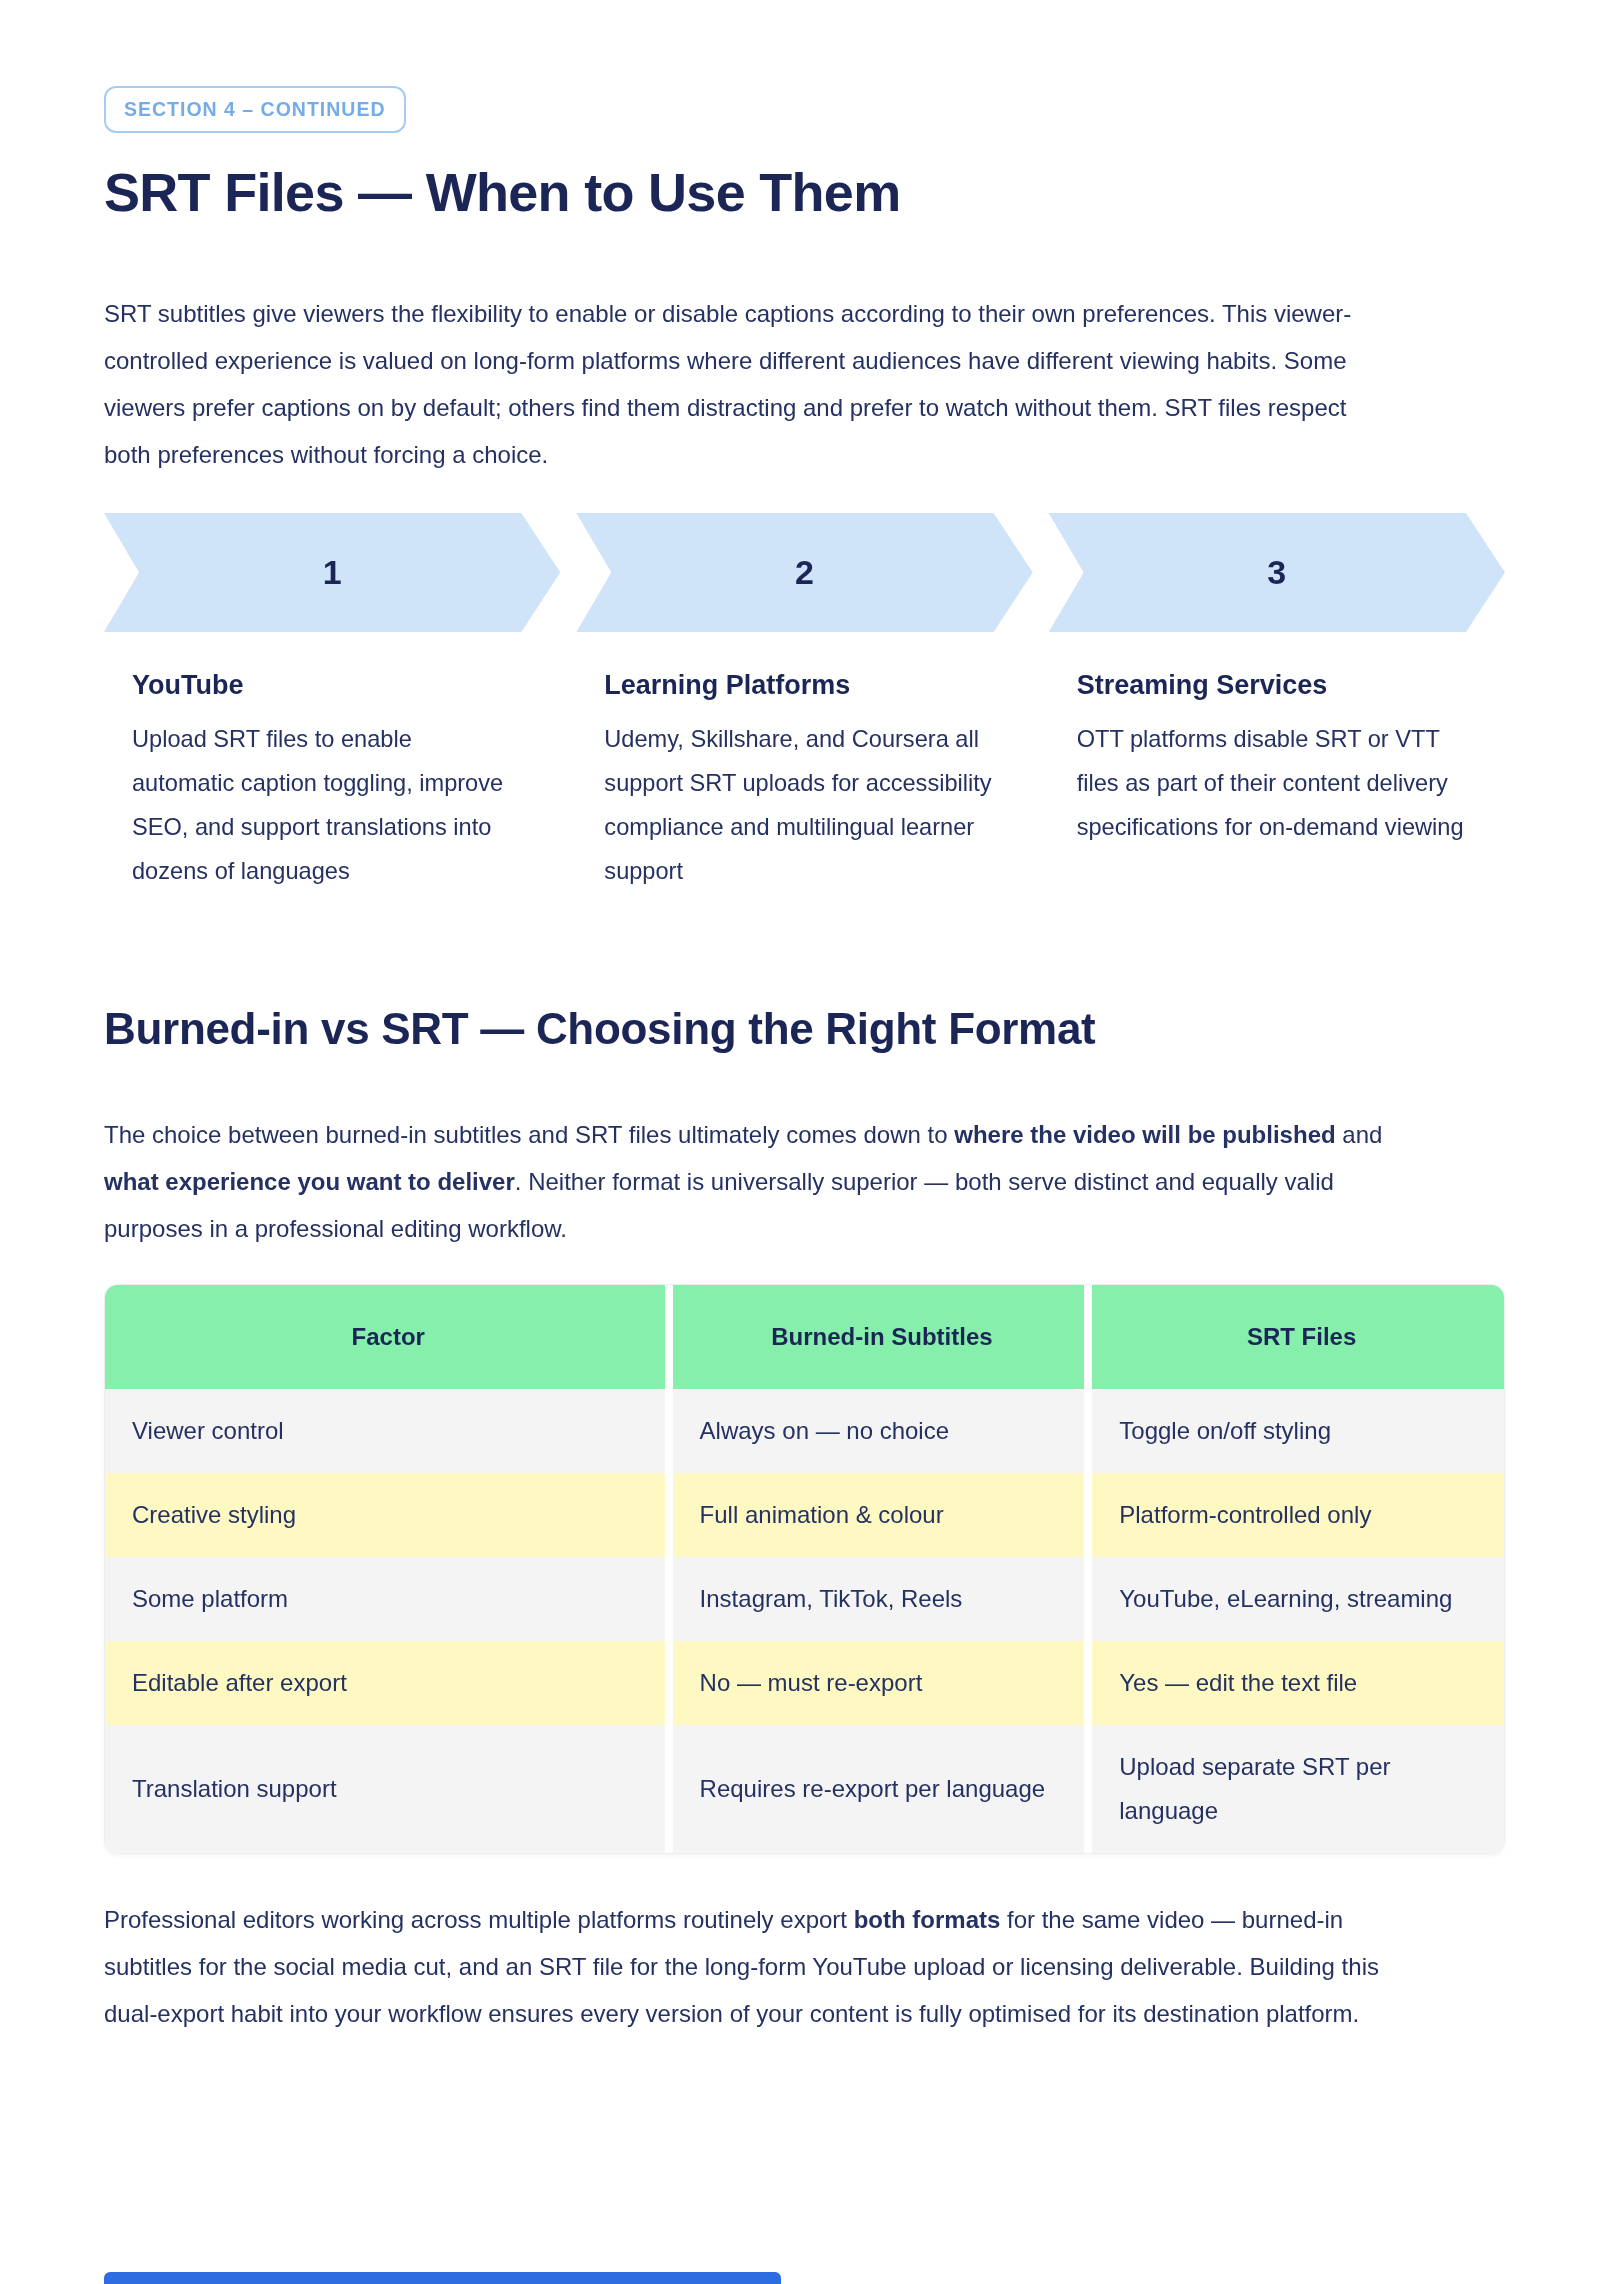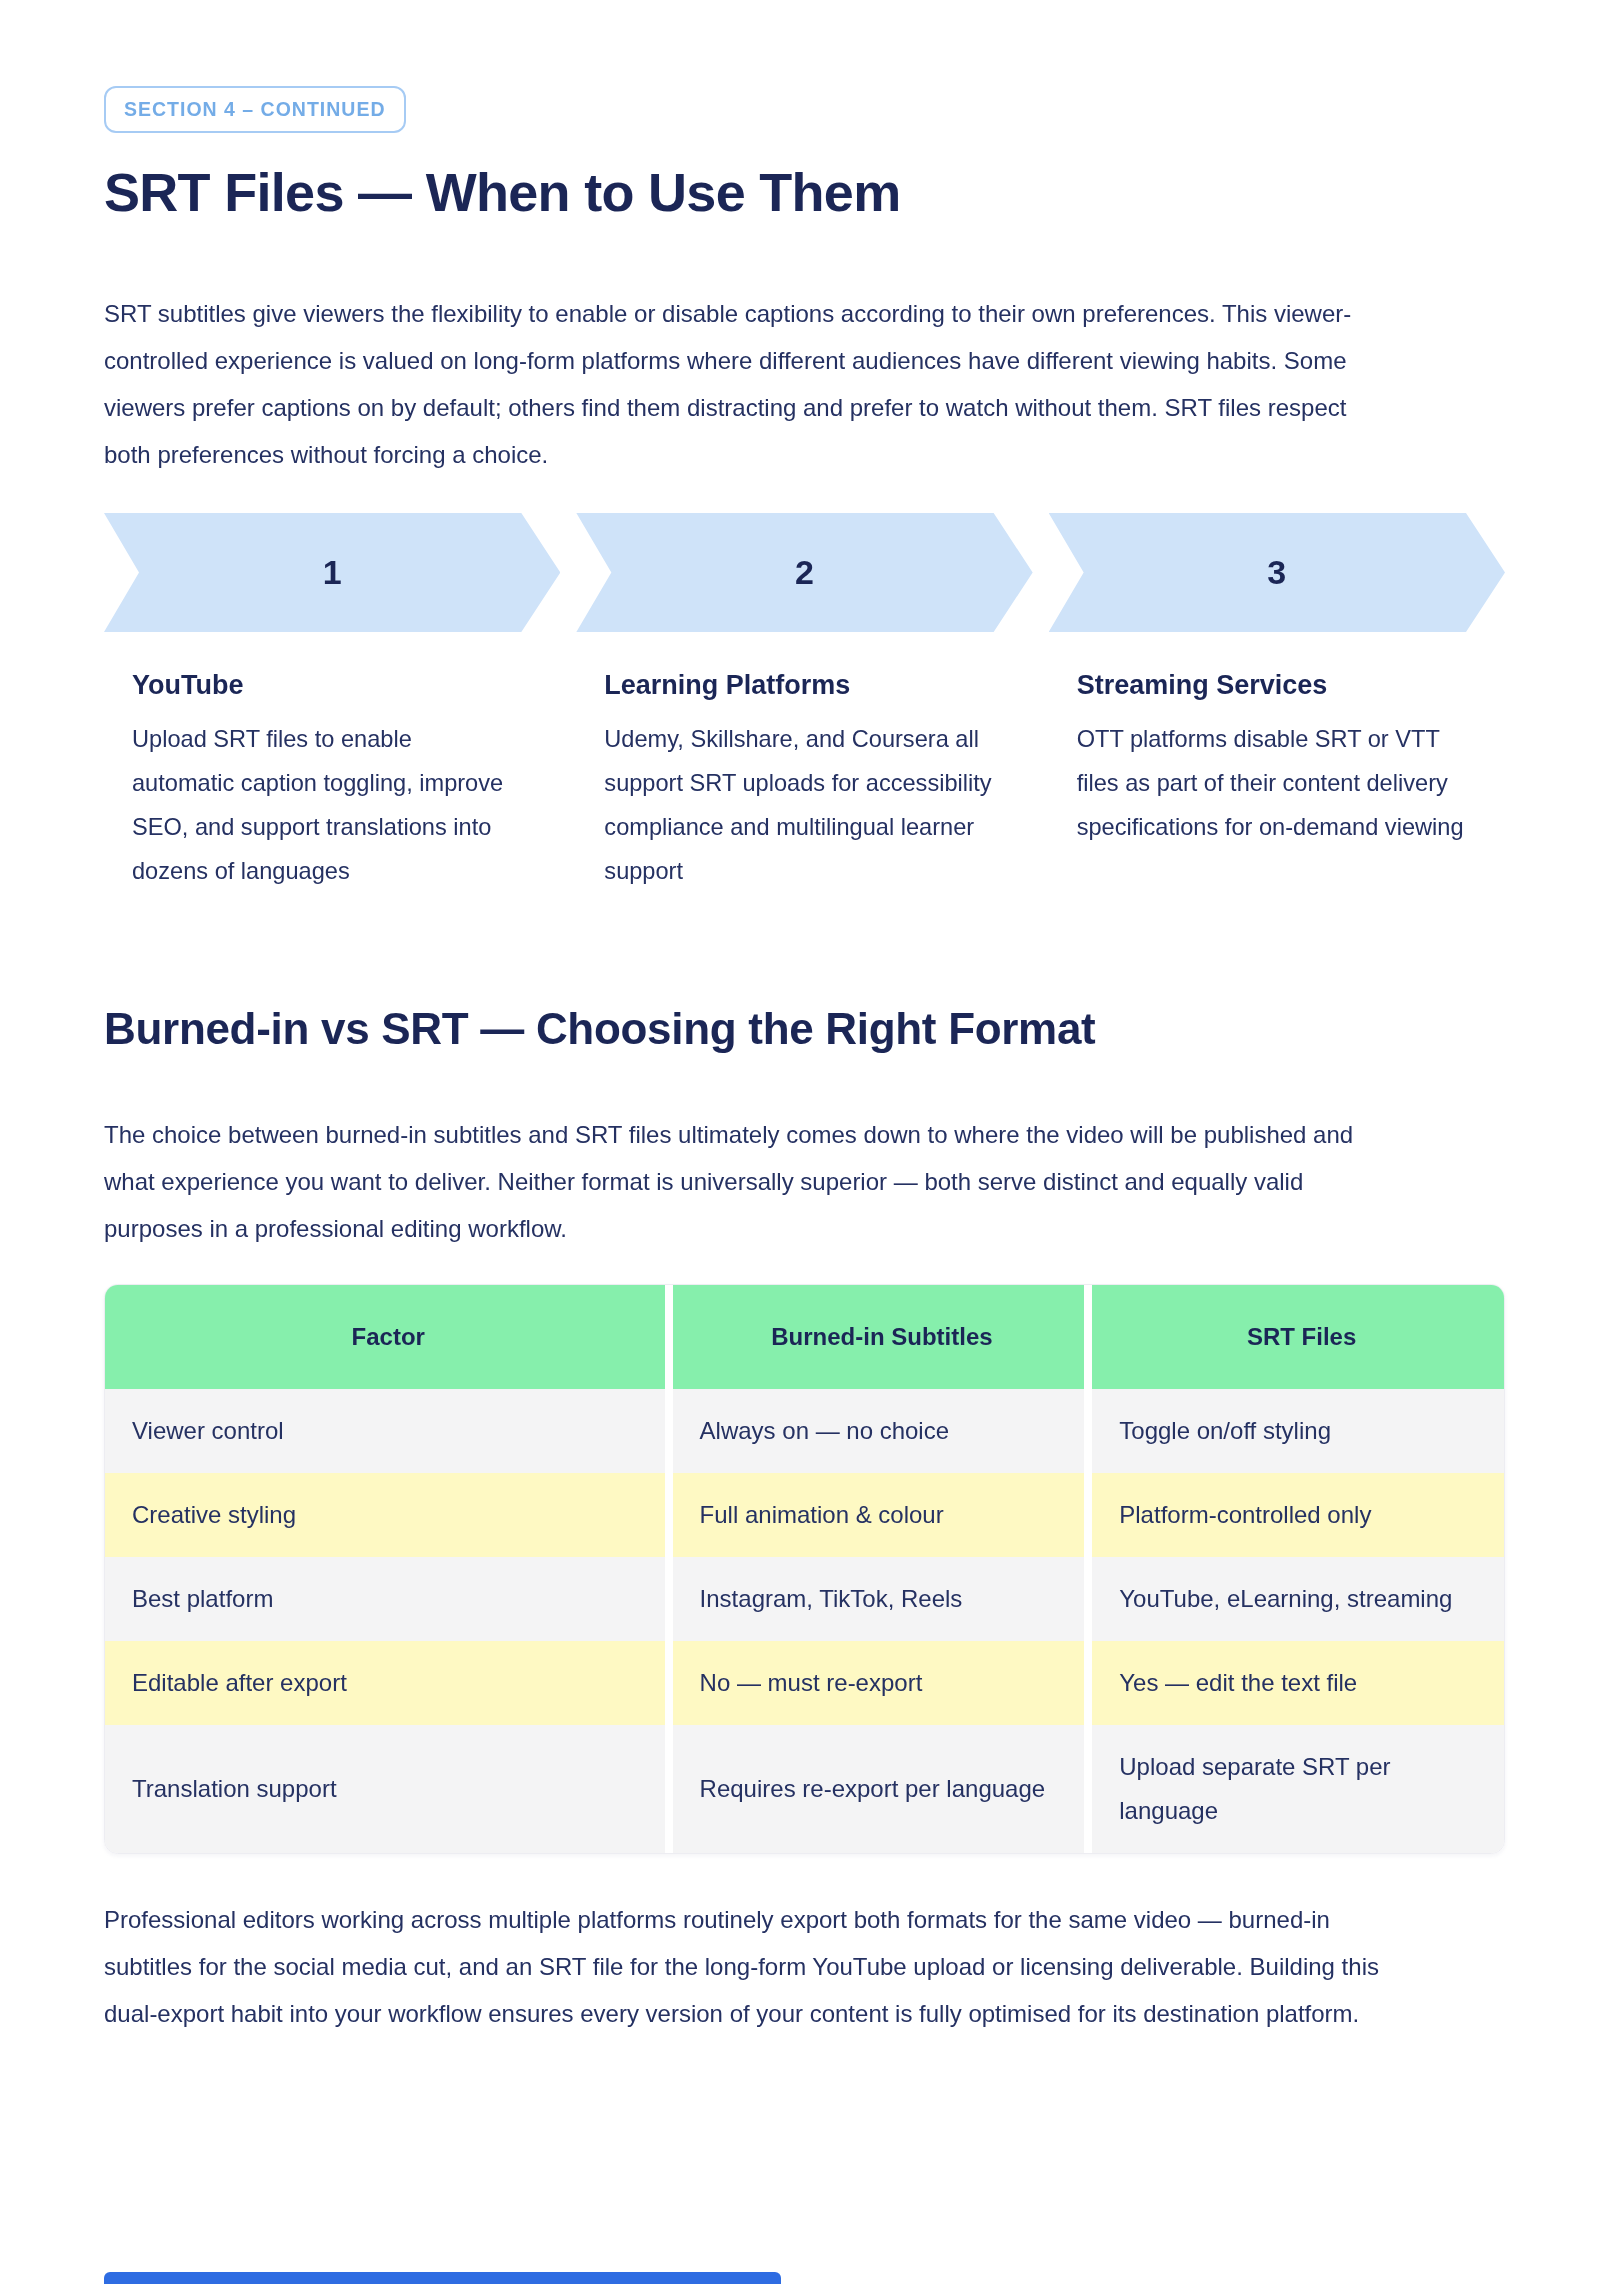--- a/index.html
+++ b/index.html
@@ -39,21 +39,21 @@
     font-weight:700;
     letter-spacing:-0.7px;
     color:var(--navy);
   }
   .para{
     font-size:24px;
     line-height:47px;
     color:var(--body-navy);
     max-width:1279px;
   }
-  .para strong{font-weight:400;color:var(--body-navy);}
+  .para strong{font-weight:700;color:var(--body-navy);}
   .intro-para{margin-top:67px;}
   .steps{
     margin-top:35px;
     display:grid;
     grid-template-columns:1fr 1fr 1fr;
     column-gap:16px;
   }
   .step-arrow{
     height:119px;
     background:var(--arrow-blue);
@@ -197,21 +197,21 @@
           <td>Viewer control</td>
           <td>Always on — no choice</td>
           <td>Toggle on/off styling</td>
         </tr>
         <tr class="white">
           <td>Creative styling</td>
           <td>Full animation &amp; colour</td>
           <td>Platform-controlled only</td>
         </tr>
         <tr class="gray">
-          <td>Best platform</td>
+          <td>Some platform</td>
           <td>Instagram, TikTok, Reels</td>
           <td>YouTube, eLearning, streaming</td>
         </tr>
         <tr class="white">
           <td>Editable after export</td>
           <td>No — must re-export</td>
           <td>Yes — edit the text file</td>
         </tr>
         <tr class="gray">
           <td>Translation support</td>

